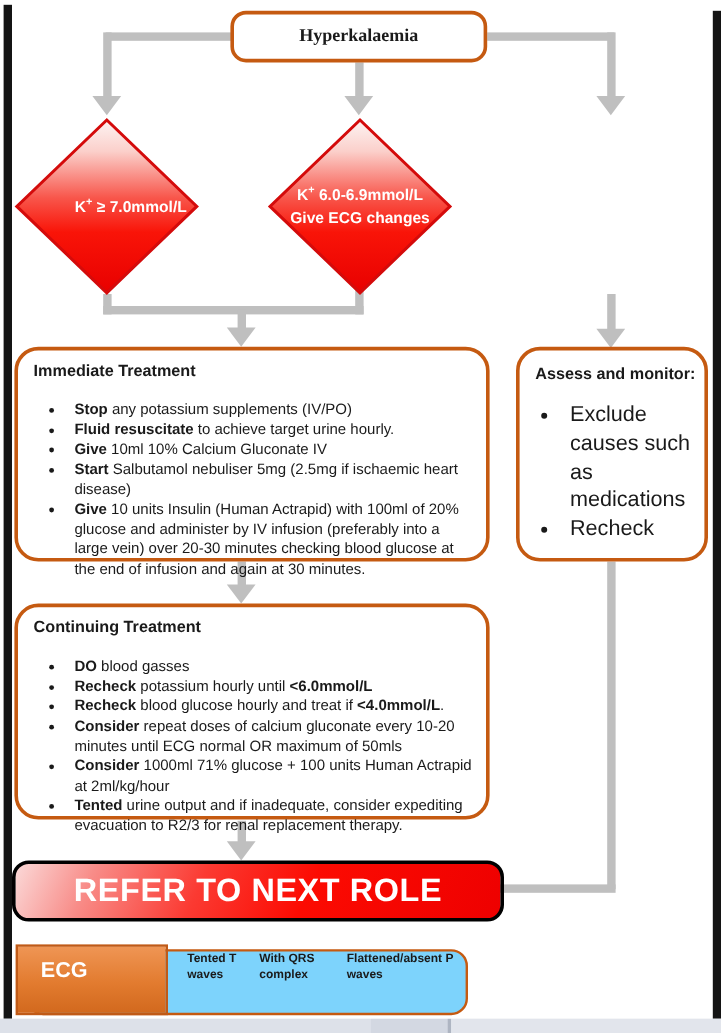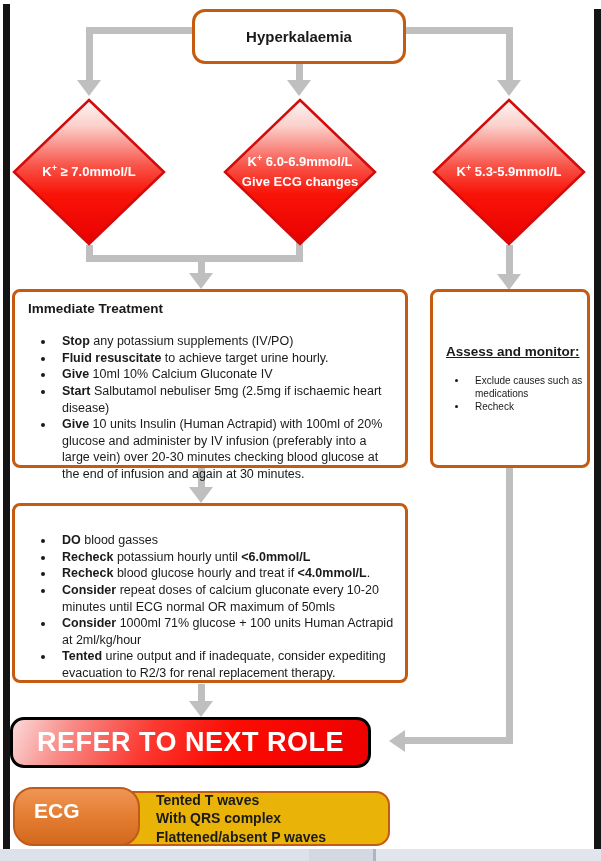--- a/index.html
+++ b/index.html
@@ -6,49 +6,49 @@
   .canvas{position:relative;width:601px;height:861px;background:#ffffff;overflow:hidden;
           font-family:"Liberation Sans",sans-serif;color:#1a1a1a;}
   .edge{position:absolute;background:#141414;}
   
   .conn{position:absolute;background:#bfbfbf;}
   .arr-down{position:absolute;width:0;height:0;border-left:12px solid transparent;
             border-right:12px solid transparent;border-top:16px solid #bfbfbf;}
   .arr-left{position:absolute;width:0;height:0;border-top:11px solid transparent;
             border-bottom:11px solid transparent;border-right:16px solid #bfbfbf;}
   
-  .node{position:absolute;background:#fff;border:3px solid #c55a11;border-radius:8px;box-sizing:border-box;}
+  .node{position:absolute;background:#fff;border:3px solid #c55a11;border-radius:20px;box-sizing:border-box;}
   .title-box{border-radius:13px;display:flex;align-items:center;justify-content:center;
              font-weight:bold;font-size:15px;}
   .treat{padding:9px 8px 6px 13px;}
   .treat-title{font-weight:bold;font-size:13.5px;}
   ul.bullets{margin:17px 0 0 0;padding-left:27px;font-size:12.5px;line-height:1.33;}
   ul.bullets li{padding-left:7px;}
   .assess{display:flex;flex-direction:column;justify-content:center;padding:10px 2px 10px 13px;}
-  .assess .treat-title{font-size:13.5px;text-decoration:underline;}
-  .assess ul.bullets{margin-top:15px;padding-left:22px;font-size:10px;}
+  .assess .treat-title{font-size:13.5px;}
+  .assess ul.bullets{margin-top:15px;padding-left:22px;font-size:18px;}
   
   .diamond{position:absolute;width:156px;height:150px;}
   .diamond svg{position:absolute;inset:0;}
   .diamond-label{position:absolute;inset:0;display:flex;flex-direction:column;align-items:center;
                  justify-content:center;color:#fff;font-weight:bold;font-size:13px;text-align:center;
                  line-height:1.45;}
   .diamond-label sup{font-size:9px;}
   
   .refer{position:absolute;border:3.5px solid #000;border-radius:14px;box-sizing:border-box;
          display:flex;align-items:center;justify-content:center;color:#fff;font-weight:bold;
          font-size:27px;letter-spacing:.5px;
          background:linear-gradient(115deg,#fbd9d8 0%,#f88c88 16%,#fb3a32 38%,#fc0b02 60%,#ee0000 100%);}
   
-  .ecg-white{position:absolute;background:#eab308;border:2.5px solid #c55a11;border-radius:14px;
-             box-sizing:border-box;display:flex;flex-direction:column;justify-content:center;
-             padding-left:132px;font-weight:bold;font-size:14px;line-height:1.32;}
-  .ecg-orange{position:absolute;border:2px solid #c05a17;border-radius:20px;box-sizing:border-box;
+  .ecg-white{position:absolute;background:#7dd3fc;border:2.5px solid #c55a11;border-radius:14px;
+             box-sizing:border-box;display:flex;flex-direction:row;justify-content:center;
+             padding-left:132px;font-weight:bold;font-size:10px;line-height:1.32;}
+  .ecg-orange{position:absolute;border:2px solid #c05a17;border-radius:0;box-sizing:border-box;
               background:linear-gradient(180deg,#ef9554 0%,#e27b2f 55%,#d2691e 100%);
-              color:#fff;font-weight:bold;font-size:21px;line-height:1.5;padding:6px 0 0 19px;}
+              color:#fff;font-weight:bold;font-size:18px;line-height:1.5;padding:6px 0 0 19px;}
   
   .scroll-strip{position:absolute;left:0;top:849px;width:601px;height:12px;background:#e7eaf1;}
   .scroll-strip .seg{position:absolute;top:0;height:12px;}
 </style>
 </head>
 <body>
 
 <div class="canvas">
 
   <div class="edge" style="left:3px;top:4px;width:7px;height:845px;"></div>
@@ -73,25 +73,25 @@
   <div class="arr-down" style="left:497px;top:274px;"></div>
   <div class="conn" style="left:506px;top:468px;width:7px;height:273px;"></div>
   <div class="conn" style="left:404px;top:737px;width:109px;height:7px;"></div>
   <div class="arr-left" style="left:389px;top:730px;"></div>
 
   <div class="conn" style="left:198px;top:468px;width:7px;height:21px;"></div>
   <div class="arr-down" style="left:189px;top:487px;"></div>
   <div class="conn" style="left:198px;top:684px;width:7px;height:19px;"></div>
   <div class="arr-down" style="left:189px;top:701px;"></div>
 
-  <div class="node title-box" style="left:192px;top:9px;width:214px;height:55px;">
+  <div class="node title-box" style="left:192px;top:9px;width:214px;height:43px;font-family:Liberation Serif, serif;">
     <span>Hyperkalaemia</span>
   </div>
 
-  <div class="diamond" style="left:11px;top:97px;">
+  <div class="diamond" style="left:11px;top:97px;padding-left:40px;">
     <svg width="156" height="150" viewBox="0 0 156 150">
       <defs>
           <linearGradient id="dg0" x1="0" y1="0" x2="0" y2="1">
         <stop offset="0" stop-color="#fdf4f3"></stop>
             <stop offset="0.18" stop-color="#fbd0cb"></stop>
         <stop offset="0.45" stop-color="#f8564b"></stop>
             <stop offset="0.65" stop-color="#f91408"></stop>
         <stop offset="1" stop-color="#e80000"></stop>
           </linearGradient>
         </defs>
@@ -114,37 +114,20 @@
           </linearGradient>
         </defs>
       <polygon points="78,3 153,75 78,147 3,75" fill="url(#dg1)" stroke="#d40b0b" stroke-width="2.5"></polygon>
     </svg>
     <div class="diamond-label">
       <div><span>K</span><sup>+</sup><span> 6.0-6.9mmol/L</span></div>
       <div>Give ECG changes</div>
     </div>
   </div>
 
-  <div class="diamond" style="left:431px;top:97px;">
-    <svg width="156" height="150" viewBox="0 0 156 150">
-      <defs>
-          <linearGradient id="dg2" x1="0" y1="0" x2="0" y2="1">
-        <stop offset="0" stop-color="#fdf4f3"></stop>
-            <stop offset="0.18" stop-color="#fbd0cb"></stop>
-        <stop offset="0.45" stop-color="#f8564b"></stop>
-            <stop offset="0.65" stop-color="#f91408"></stop>
-        <stop offset="1" stop-color="#e80000"></stop>
-          </linearGradient>
-        </defs>
-      <polygon points="78,3 153,75 78,147 3,75" fill="url(#dg2)" stroke="#d40b0b" stroke-width="2.5"></polygon>
-    </svg>
-    <div class="diamond-label">
-      <div><span>K</span><sup>+</sup><span> 5.3-5.9mmol/L</span></div>
-    </div>
-  </div>
 
   <div class="node treat" style="left:12px;top:289px;width:396px;height:179px;">
     <div class="treat-title">Immediate Treatment</div>
     <ul class="bullets">
         <li><b>Stop</b><span> any potassium supplements (IV/PO)</span></li>
         <li><b>Fluid resuscitate</b><span> to achieve target urine hourly.</span></li>
         <li><b>Give</b><span> 10ml 10% Calcium Gluconate IV</span></li>
         <li><b>Start</b><span> Salbutamol nebuliser 5mg (2.5mg if ischaemic heart disease)</span></li>
         <li><b>Give</b><span> 10 units Insulin (Human Actrapid) with 100ml of 20% glucose and administer by IV infusion (preferably into a large vein) over 20-30 minutes checking blood glucose at the end of infusion and again at 30 minutes.</span></li>
       </ul>
@@ -152,31 +135,32 @@
 
   <div class="node assess" style="left:430px;top:289px;width:160px;height:179px;">
     <div class="treat-title">Assess and monitor:</div>
     <ul class="bullets">
         <li>Exclude causes such as medications</li>
         <li>Recheck</li>
       </ul>
   </div>
 
   <div class="node treat" style="left:12px;top:503px;width:396px;height:180px;">
+    <div class="treat-title">Continuing Treatment</div>
     <ul class="bullets">
         <li><b>DO</b><span> blood gasses</span></li>
         <li><b>Recheck</b><span> potassium hourly until </span><b>&lt;6.0mmol/L</b></li>
         <li><b>Recheck</b><span> blood glucose hourly and treat if </span><b>&lt;4.0mmol/L</b><span>.</span></li>
         <li><b>Consider</b><span> repeat doses of calcium gluconate every 10-20 minutes until ECG normal OR maximum of 50mls</span></li>
         <li><b>Consider</b><span> 1000ml 71% glucose + 100 units Human Actrapid at 2ml/kg/hour</span></li>
         <li><b>Tented</b><span> urine output and if inadequate, consider expediting evacuation to R2/3 for renal replacement therapy.</span></li>
       </ul>
   </div>
 
-  <div class="refer" style="left:10px;top:717px;width:361px;height:51px;">
+  <div class="refer" style="left:10px;top:717px;width:410px;height:51px;">
     <span>REFER TO NEXT ROLE</span>
   </div>
 
   <div class="ecg-white" style="left:22px;top:791px;width:368px;height:55px;">
     <div>Tented T waves</div>
     <div>With QRS complex</div>
     <div>Flattened/absent P waves</div>
   </div>
   <div class="ecg-orange" style="left:13px;top:787px;width:127px;height:59px;">
     <div>ECG</div>

